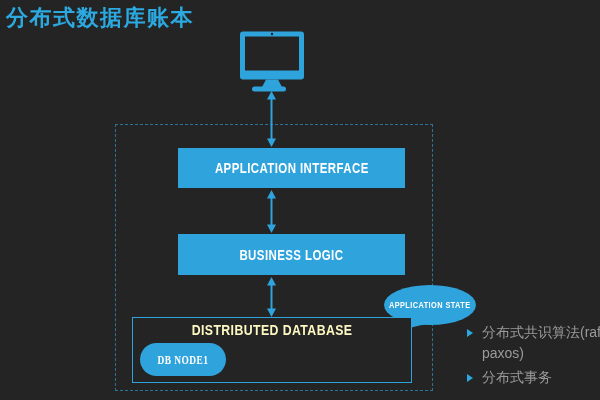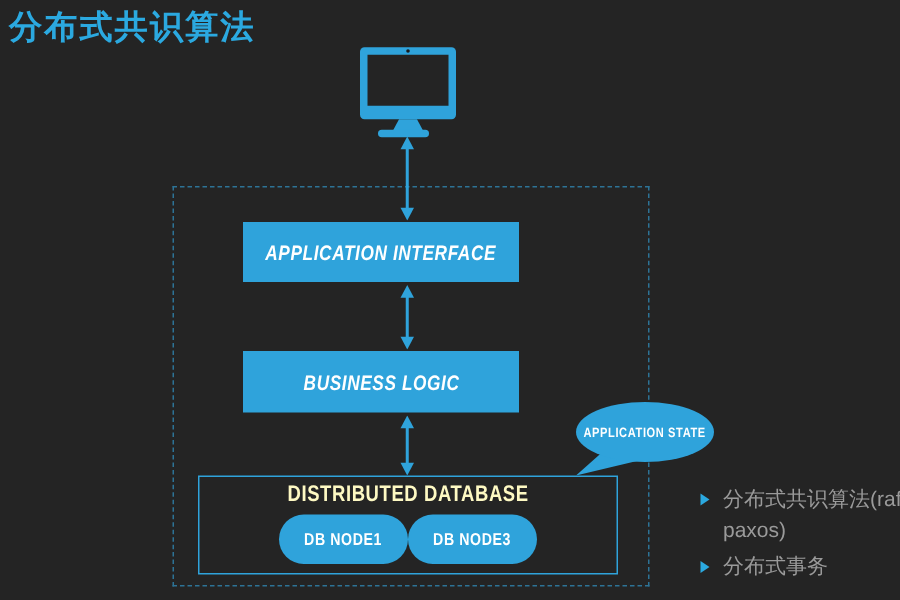--- a/index.html
+++ b/index.html
@@ -22,43 +22,43 @@
   }
 
   .blue-box {
     background:#2FA3DB; color:#ffffff;
     display:flex; align-items:center; justify-content:center;
   }
   .cond {
     display:inline-block; transform:scaleX(0.82); transform-origin:center;
     white-space:nowrap; letter-spacing:0.5px; font-weight:bold;
   }
-  .layer-box { left:162px; top:148px; width:184px; height:40px; font-size:14px;font-style:italic; }
+  .layer-box { left:178px; top:148px; width:227px; height:40px; font-size:14px; }
   .layer-box.logic { top:234px; height:41px;align-items:center; }
 
   .dd-box {
     left:132px; top:317px; width:280px; height:66px;
     border:1.5px solid #2FA3DB; box-sizing:border-box;
     background:#242424;
   }
   .dd-title {
     margin-top:3px; text-align:center; color:#fef9c3; font-size:15px;
   }
   .pill-row {
-    display:flex; justify-content:center;
-    padding:0 7px; margin-top:5px;
+    display:flex; justify-content:space-between;
+    padding:0 7px; margin-top:5px;font-family:Liberation Serif, serif;
   }
   .pill {
     width:86px; height:33px; border-radius:17px;
     background:#2FA3DB; color:#ffffff;
     display:flex; align-items:center; justify-content:center;
     font-size:11.5px;
   }
 
-  .callout { left:382px; top:267px; width:100px; height:54px;text-align:right; }
+  .callout { left:382px; top:284px; width:100px; height:54px;text-align:right; }
   .callout-label {
     position:absolute; left:2px; top:2px; width:92px; height:38px;
     display:flex; align-items:center; justify-content:center;
     color:#ffffff; font-size:9px;
   }
 
   .note-item {
     display:flex; align-items:flex-start;
     color:#9A9A9A; font-size:14px; line-height:21px;
   }
@@ -70,21 +70,21 @@
   }
   .note-text { width:132px; }
   .note-1 { left:467px; top:322px; }
   .note-2 { left:467px; top:367px; }
 </style>
 </head>
 <body>
 
 <div class="stage">
 
-  <div class="abs page-title">分布式共识算法</div>
+  <div class="abs page-title">分布式数据库账本</div>
 
   <div class="abs dashed-frame"></div>
 
   <svg class="abs" style="left:239px; top:31px;" width="66" height="61" viewBox="0 0 66 61">
     <rect x="1" y="0.5" width="64" height="48" rx="3" fill="#2FA3DB"></rect>
     <rect x="6" y="5.5" width="54" height="34" fill="#242424"></rect>
     <circle cx="33" cy="3" r="1.2" fill="#1A1A1A"></circle>
     <polygon points="27,48.5 39,48.5 43,56 23,56" fill="#2FA3DB"></polygon>
     <rect x="13" y="55.5" width="34" height="5" rx="2.5" fill="#2FA3DB"></rect>
   </svg>
@@ -126,23 +126,20 @@
   </div>
 
   <div class="abs dd-box">
     <div class="dd-title">
       <span class="cond">DISTRIBUTED DATABASE</span>
     </div>
     <div class="pill-row">
       <div class="pill">
         <span class="cond">DB NODE1</span>
       </div>
-      <div class="pill">
-        <span class="cond">DB NODE3</span>
-      </div>
     </div>
   </div>
 
   <div class="abs note-item note-1">
     <span class="note-bullet"></span>
     <span class="note-text">分布式共识算法(raft paxos)</span>
   </div>
   <div class="abs note-item note-2">
     <span class="note-bullet"></span>
     <span class="note-text">分布式事务</span>

